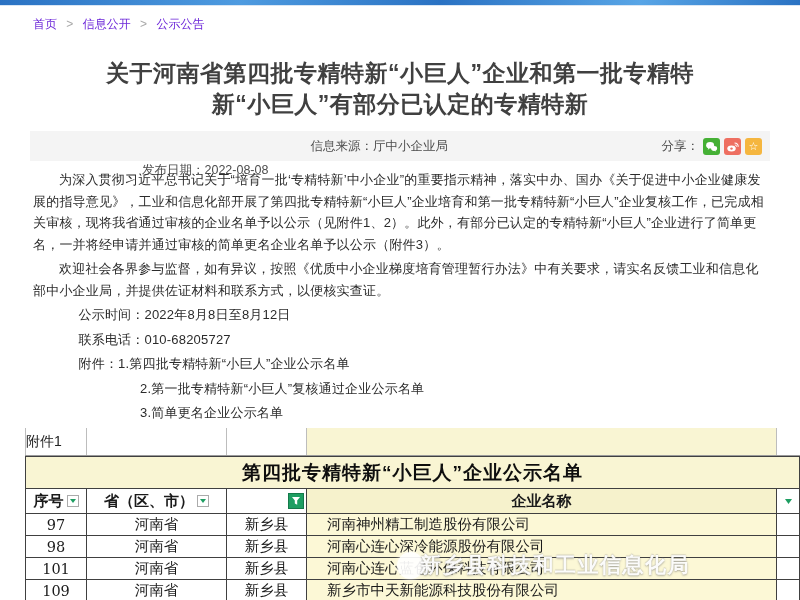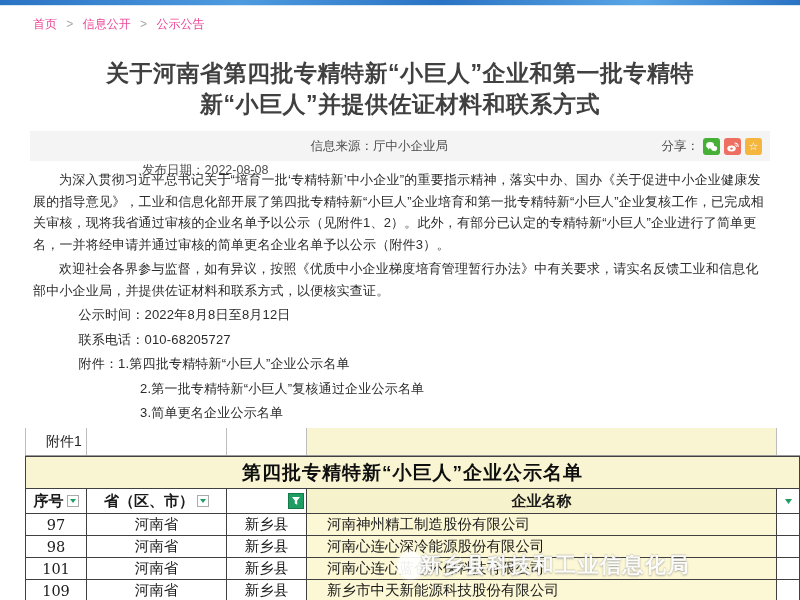--- a/index.html
+++ b/index.html
@@ -8,21 +8,21 @@
     position:relative; width:800px; height:600px; overflow:hidden;
     background:#fff; font-family:"Liberation Sans", sans-serif; color:#2b2b2b;
   }
   
   .topbar {
     position:absolute; left:0; top:0; width:800px; height:6px;
     background:linear-gradient(90deg,#2a72c3,#4e9be0 30%,#2a72c3 55%,#58a5e6 80%,#2a72c3);
     border-bottom:1px solid #d9e6f4;
   }
   .breadcrumb { position:absolute; left:33px; top:16px; font-size:12px; color:#9a9a9a; }
-  .breadcrumb a { color:#ec4899; text-decoration:none; cursor:pointer; }
+  .breadcrumb a { color:#6d28d9; text-decoration:none; cursor:pointer; }
   .breadcrumb .sep { margin:0 6px; color:#a8a8a8; }
   .title {
     position:absolute; left:50px; top:58px; width:700px;
     text-align:center; color:#404040; font-size:23px; font-weight:bold; line-height:31px;
     letter-spacing:0.5px;
   }
   .metabar {
     position:absolute; left:30px; top:131px; width:740px; height:30px;
     background:#f4f4f4; display:flex; align-items:center;
     font-size:12.5px; color:#4c4c4c;
@@ -50,21 +50,21 @@
   
   .sheet {
     position:absolute; left:25px; top:428px; width:775px;
     font-family:"DejaVu Serif", serif; color:#1a1a1a;
   }
   .xrow { display:flex; width:100%; }
   .xcell { border-right:1px solid #bdbdbd; }
   .ca { width:62px; } .cb { width:140px; } .cc { width:80px; } .cd { width:470px; } .ce { flex:1; border-right:none; }
   .labelrow { height:28px; border-bottom:1px solid #9a9a9a; }
   .labelrow .xcell { display:flex; align-items:center; }
-  .labelrow .ca { padding-left:20px; font-size:14px; font-family:"Liberation Sans",sans-serif; color:#222; border-left:1px solid #bdbdbd; }
+  .labelrow .ca { padding-left:0; font-size:14px; font-family:"Liberation Sans",sans-serif; color:#222; border-left:1px solid #bdbdbd; }
   .yellowbg { background:#f9f5d3; }
   .titlerow {
     height:32px; border:1px solid #404040; border-bottom:none; background:#f9f5d3;
     display:flex; align-items:center; justify-content:center;
   }
   .titlerow .tcell {
     font-size:19px; font-weight:bold; color:#0e0e0e; letter-spacing:1px;
     font-family:"Liberation Sans",sans-serif;
   }
   .gridrow .xcell { border-right:1px solid #404040; border-bottom:1px solid #404040; }
@@ -112,21 +112,21 @@
   <div class="breadcrumb">
     <a>首页</a>
     <span class="sep">&gt;</span>
     <a>信息公开</a>
     <span class="sep">&gt;</span>
     <a>公示公告</a>
   </div>
 
   <h1 class="title">
     <span>关于河南省第四批专精特新“小巨人”企业和第一批专精特</span><br>
-    <span>新“小巨人”并提供佐证材料和联系方式</span>
+    <span>新“小巨人”有部分已认定的专精特新</span>
   </h1>
 
   <div class="metabar">
     <span class="m1"><span>发布日期：</span><span>2022-08-08</span></span>
     <span class="m2"><span>信息来源：</span><span>厅中小企业局</span></span>
     <span class="share">
       <span>分享：</span>
       <span class="sicon wechat">
         <svg width="13" height="13" viewBox="0 0 16 16">
           <ellipse cx="6.3" cy="6.4" rx="4.9" ry="4" fill="#fff"></ellipse>

